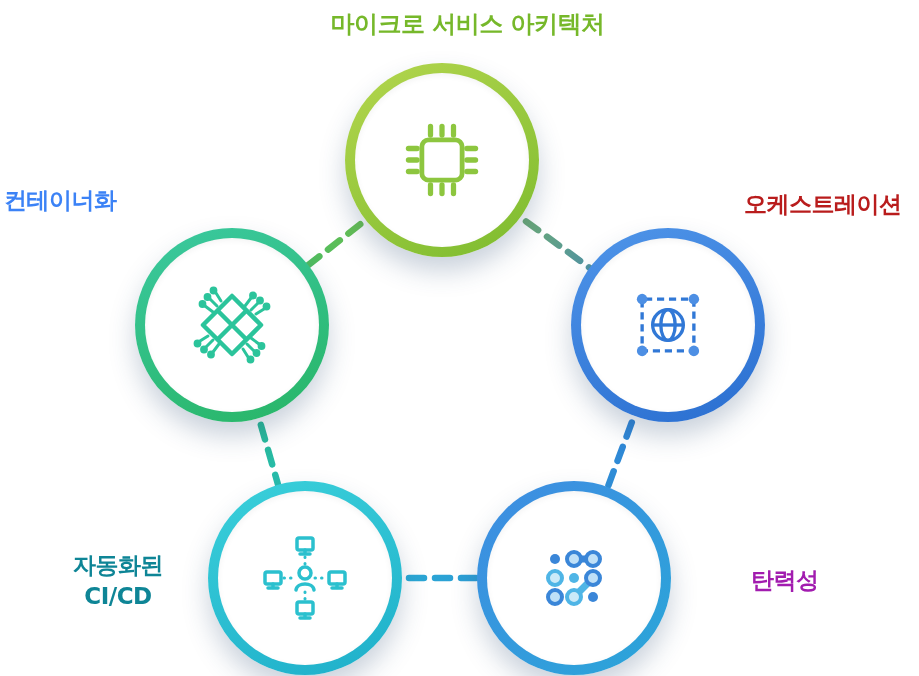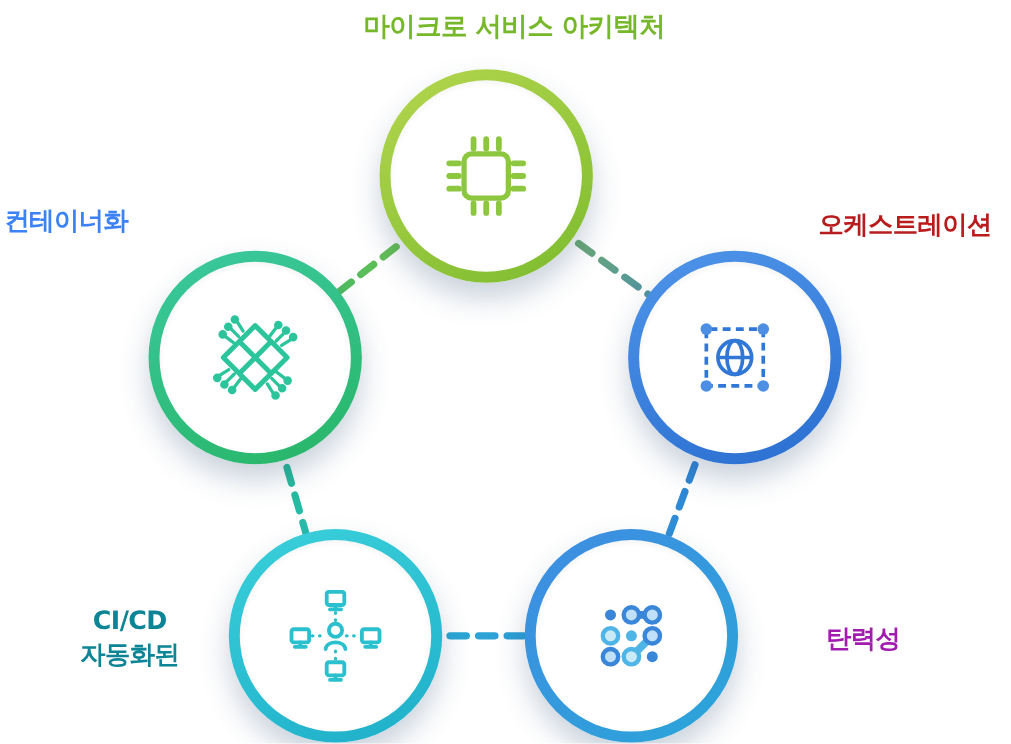--- a/index.html
+++ b/index.html
@@ -198,18 +198,18 @@
         <circle cx="48" cy="67" r="7" fill="#CBEAF8" stroke="#4FB5E6" stroke-width="4"></circle>
         <circle cx="67" cy="67" r="5" fill="#3A86D8"></circle>
       </svg>
     </div>
   </div>
 
   <div class="lbl lbl-title">마이크로 서비스 아키텍처</div>
   <div class="lbl lbl-container">컨테이너화</div>
   <div class="lbl lbl-orch">오케스트레이션</div>
   <div class="lbl lbl-cicd">
+    <span>자동화된</span>
     <span>CI/CD</span>
-    <span>자동화된</span>
   </div>
   <div class="lbl lbl-elastic">탄력성</div>
 
 </div>
 
 </body></html>

